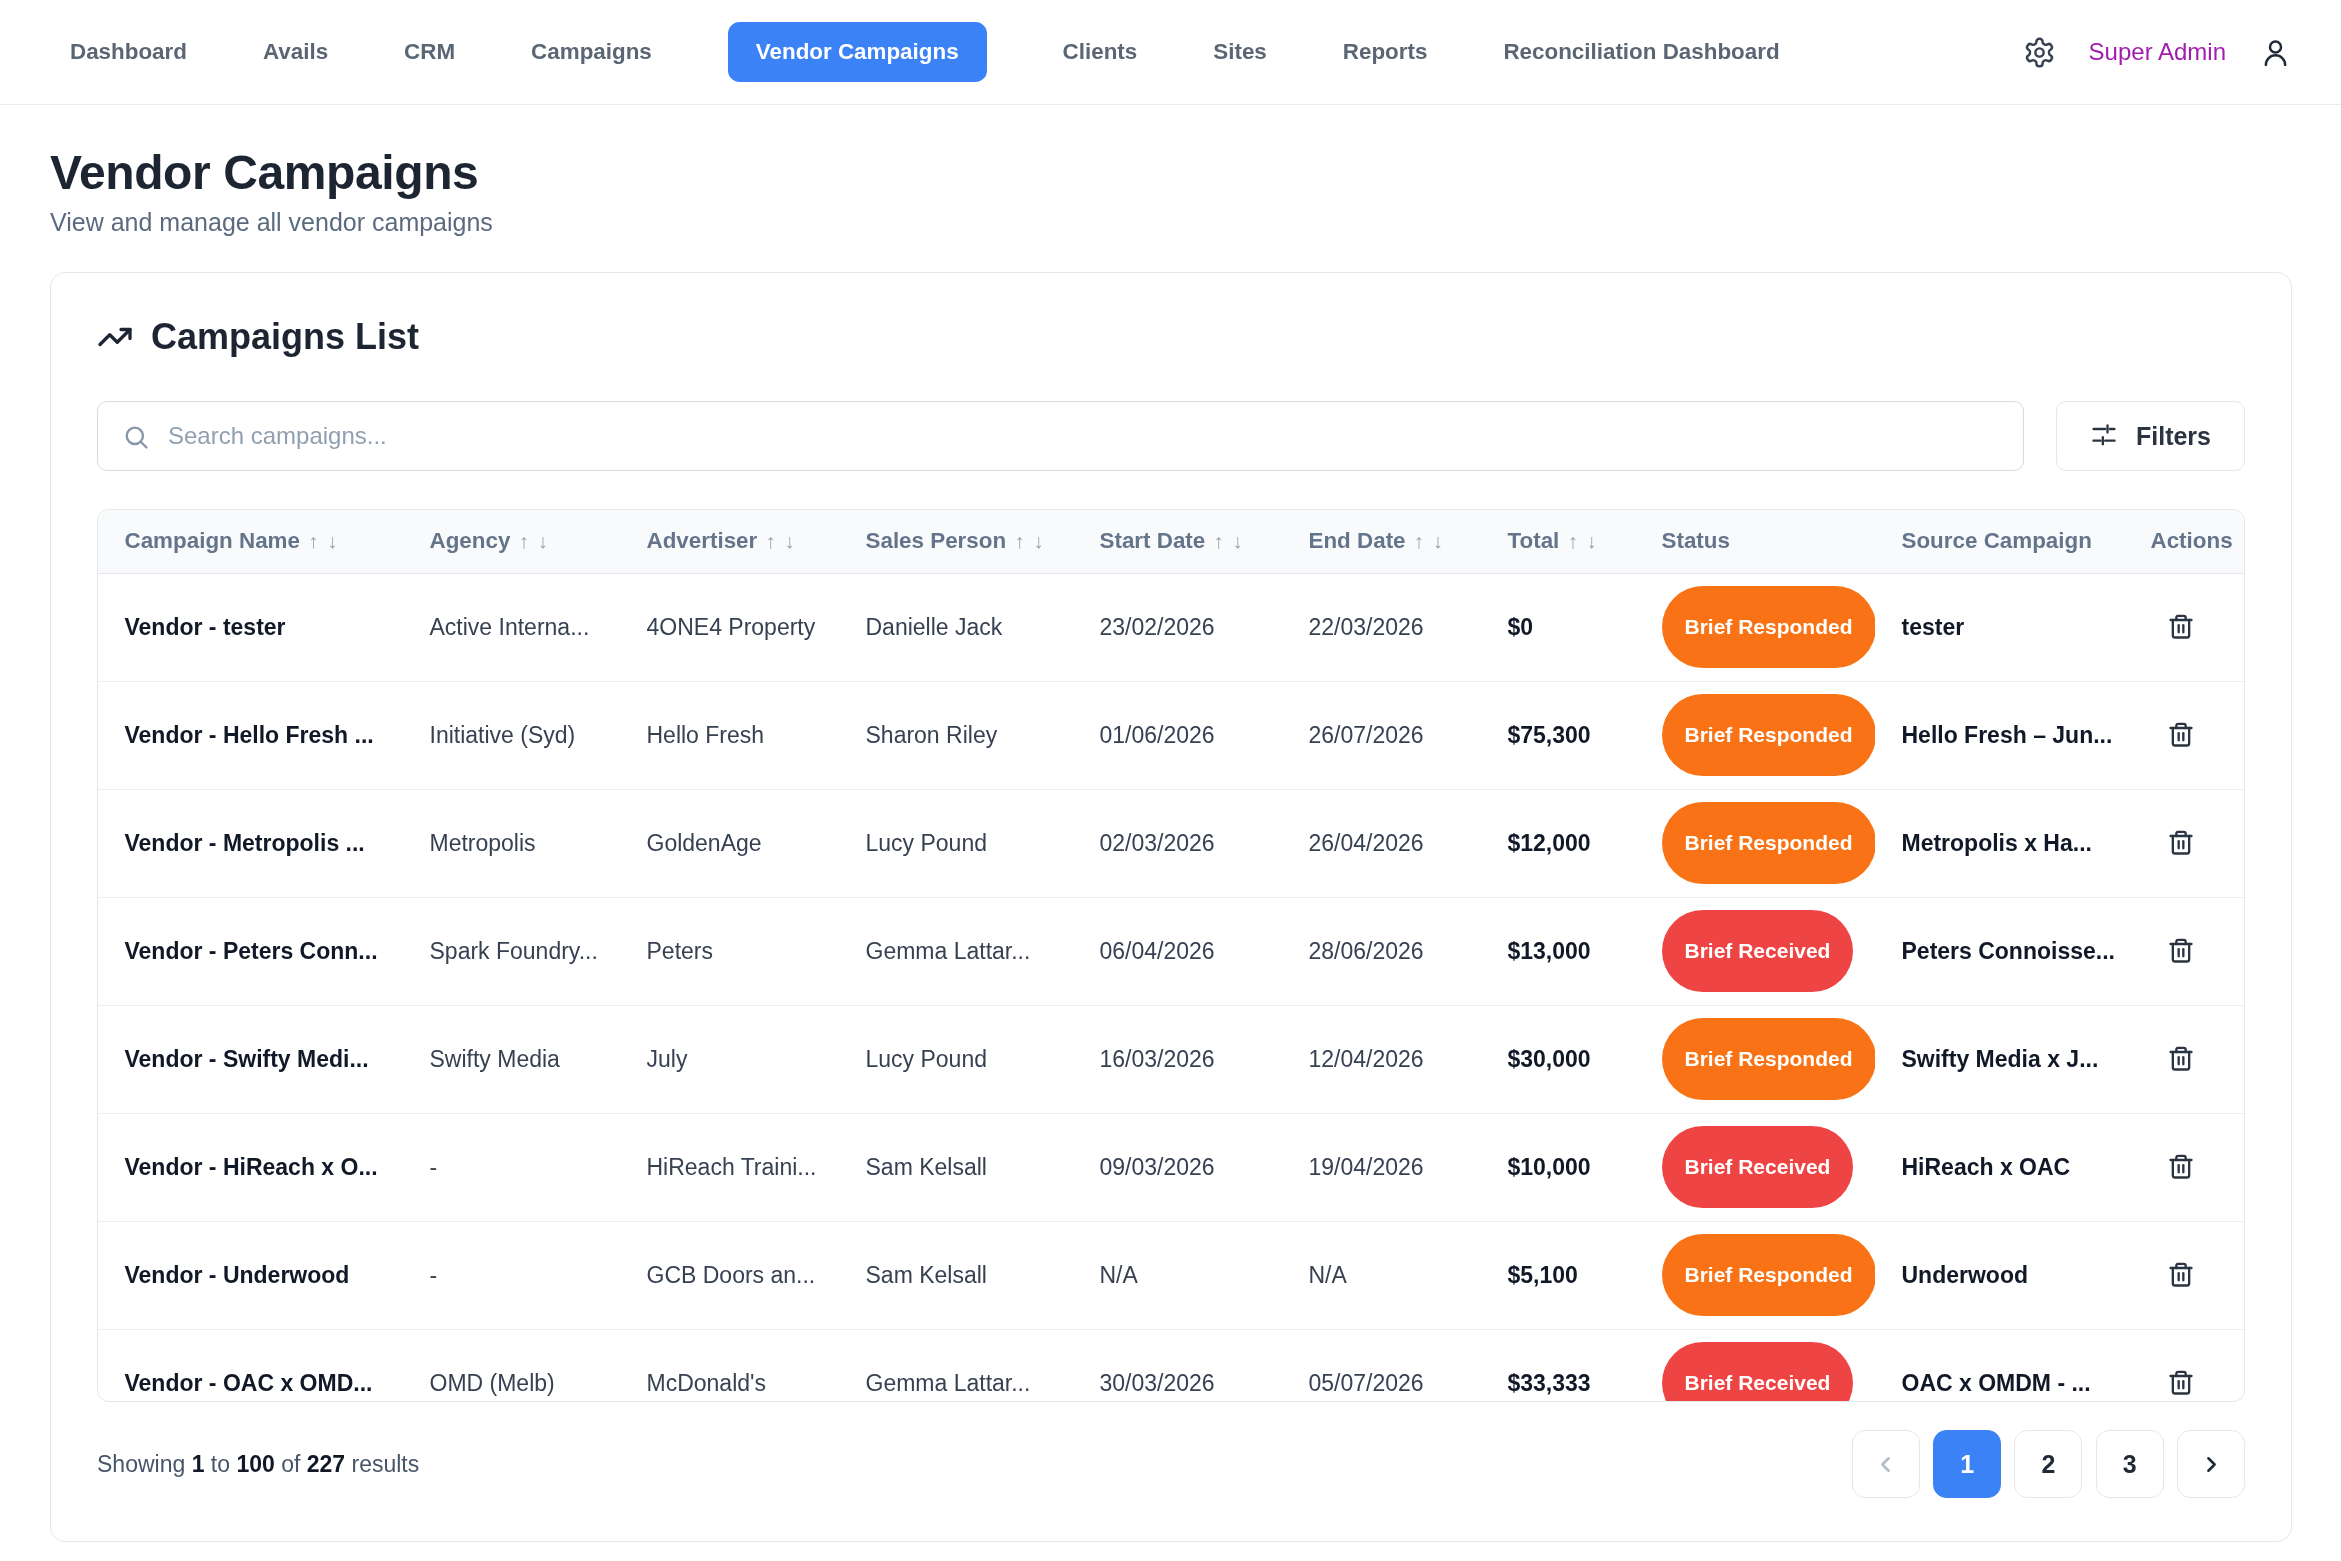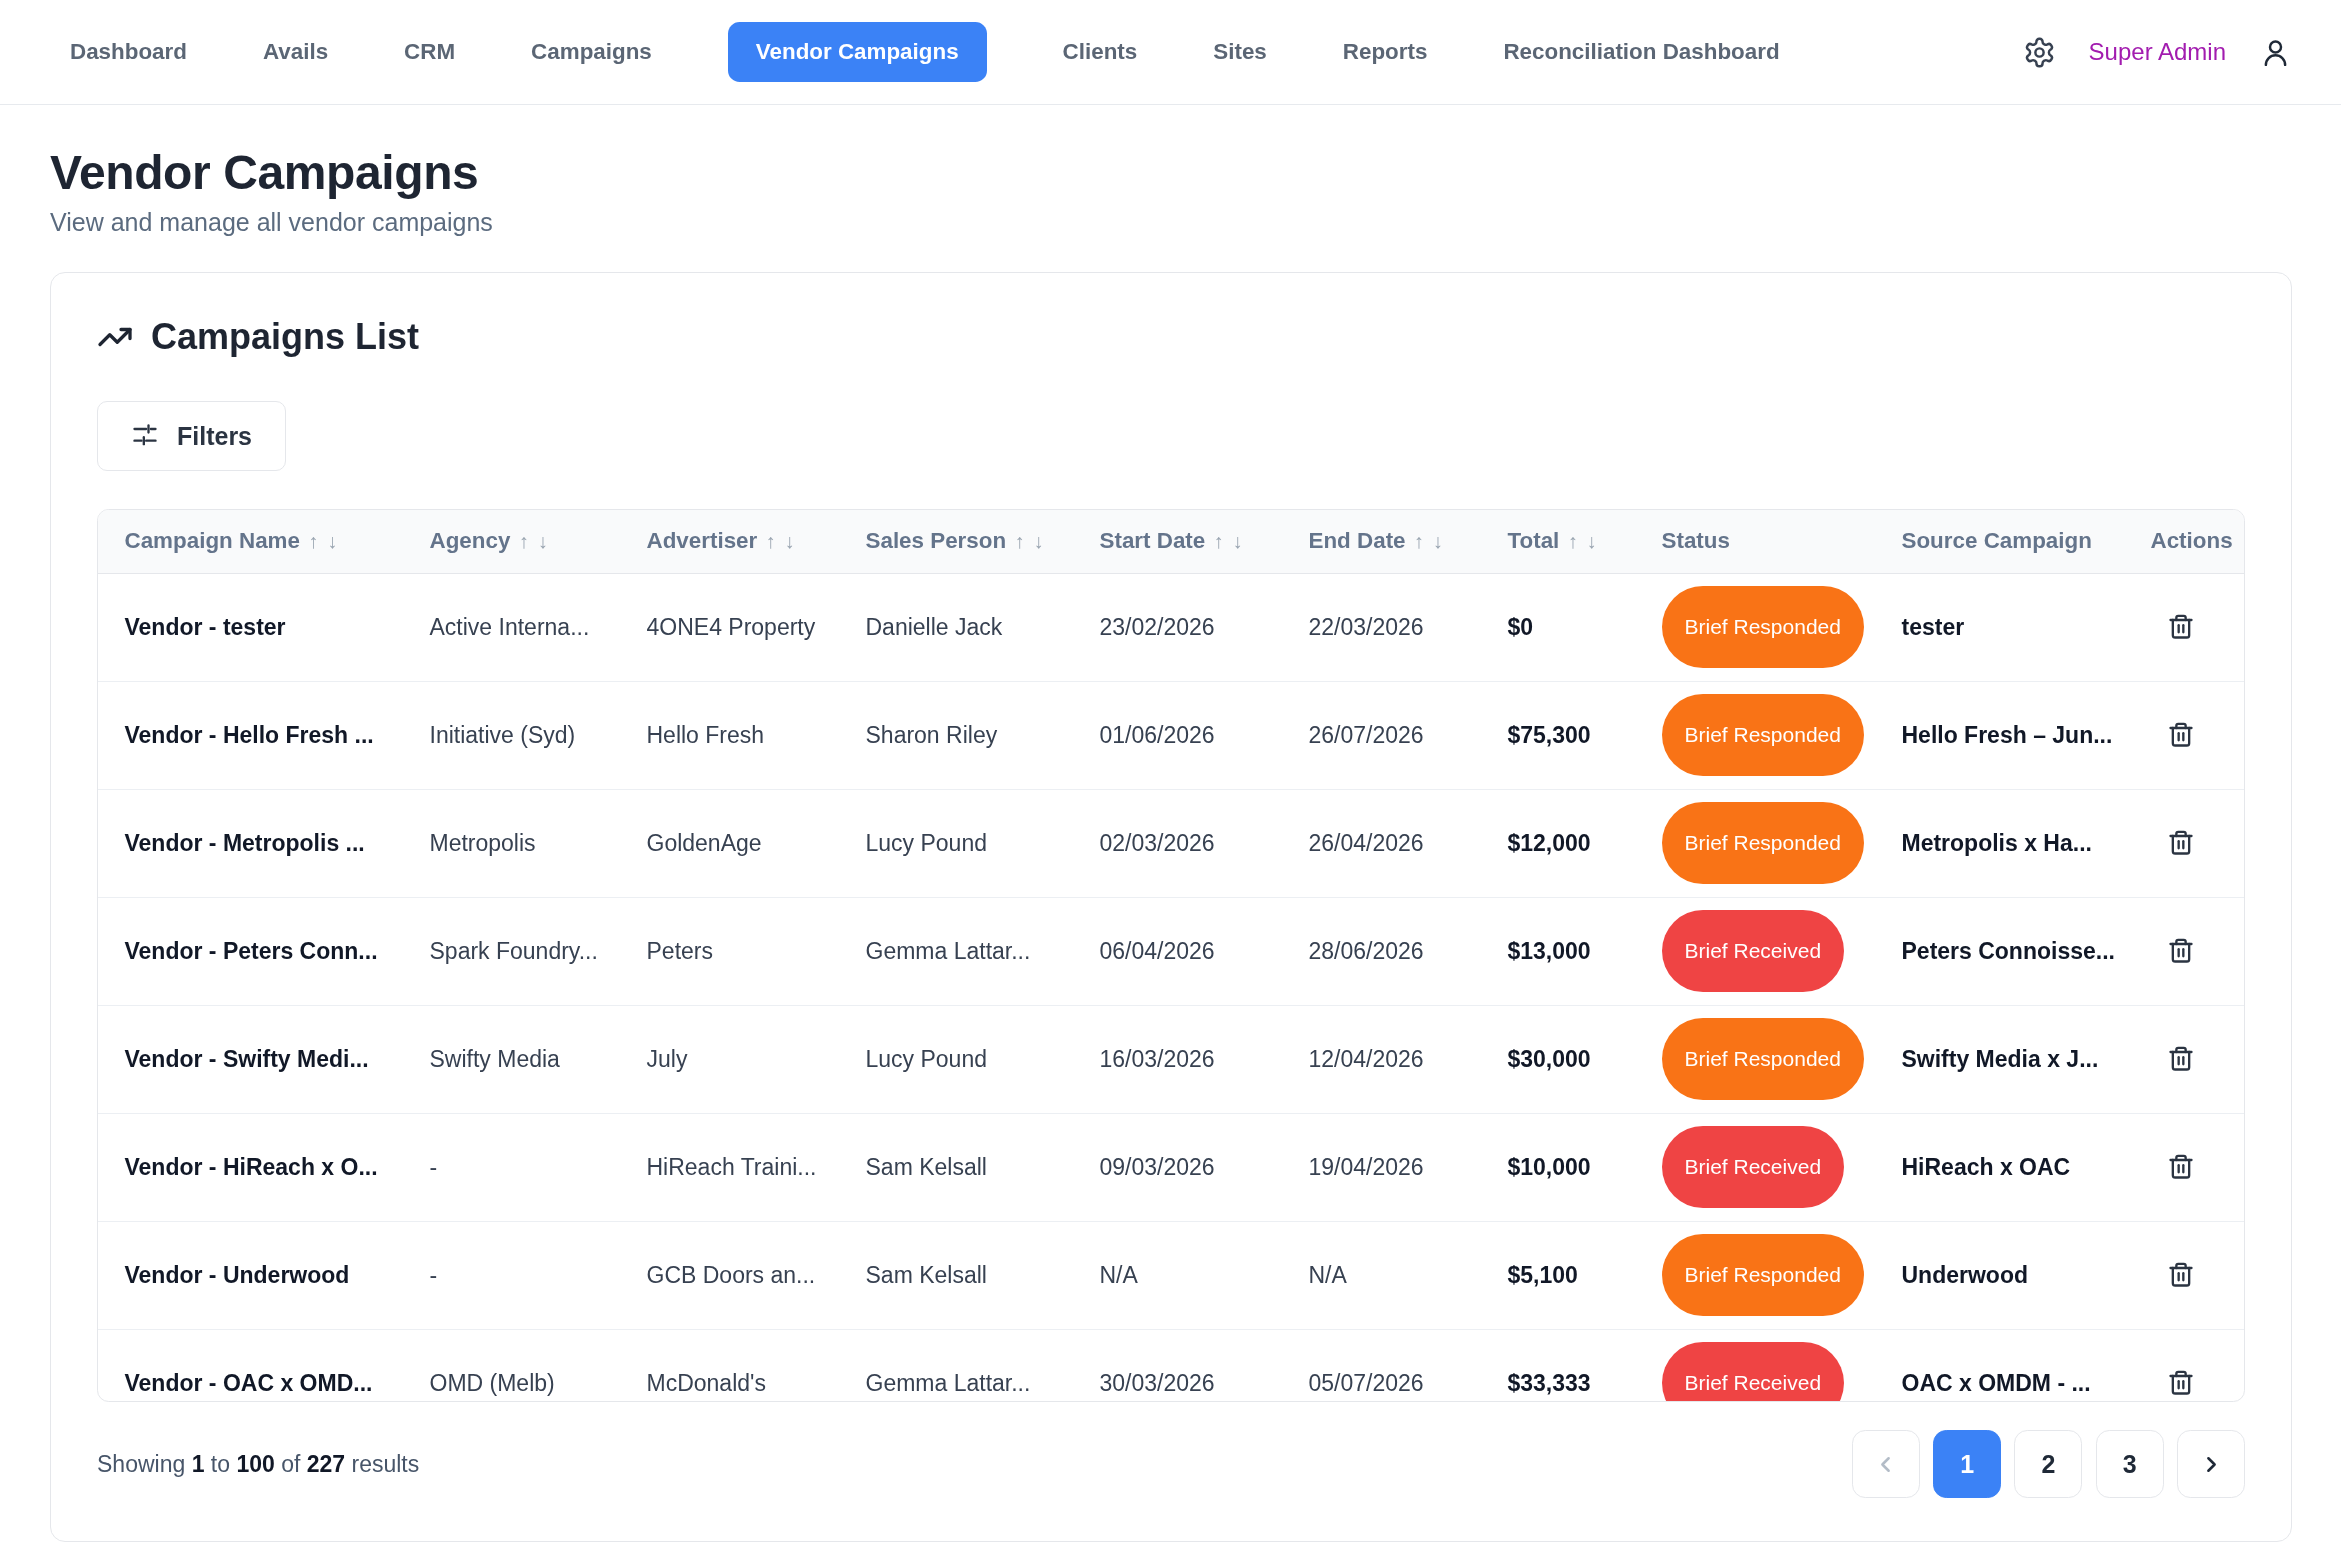--- a/index.html
+++ b/index.html
@@ -48,21 +48,21 @@
   thead th { background:#f9fafb; height:63px; text-align:left; font-size:22.4px; font-weight:700;
              color:#64748b; padding-left:26.5px; border-bottom:0.8px solid #e5e7eb; white-space:nowrap; }
   .sort-arrows { color:#9aa5b1; font-weight:400; font-size:20px; margin-left:8.3px; letter-spacing:1.7px; }
   tbody td { height:108px; font-size:23px; color:#374151; padding-left:26.5px;
              border-bottom:0.8px solid #eceff3; white-space:nowrap; overflow:hidden; }
   tbody tr:last-child td { border-bottom:none; }
   td.c-name { font-weight:700; color:#111827; }
   td.c-total { font-weight:700; color:#111827; }
   td.c-source { font-weight:700; color:#111827; }
   .badge { display:inline-block; padding:29px 23px; border-radius:828px; color:#fff;
-           font-size:21px; font-weight:400; }
+           font-size:21px; font-weight:700; }
   .badge.orange { background:#f97316; }
   .badge.indigo { background:#ef4444; }
   .trash-btn { background:none; border:none; cursor:pointer; padding:5px; }
   .trash-icon { width:28px; height:28px; color:#2b3442; display:block; }
   td.c-actions { padding-left:38px; }
 
   
   .pager-row { display:flex; align-items:center; justify-content:space-between; margin-top:28px; }
   .results-text { font-size:23px; color:#475569; }
   .results-text b { color:#111827; font-weight:700; }
@@ -110,20 +110,27 @@
 <div class="card">
   <div class="card-title-row">
     <svg class="trend-icon" viewBox="0 0 24 24" fill="none" stroke="currentColor" stroke-width="2.2" stroke-linecap="round" stroke-linejoin="round">
       <polyline points="22 7 13.5 15.5 8.5 10.5 2 17"></polyline>
       <polyline points="16 7 22 7 22 13"></polyline>
     </svg>
     <span class="card-title">Campaigns List</span>
   </div>
 
   <div class="controls">
+    <div class="search-wrap">
+      <svg class="search-icon" viewBox="0 0 24 24" fill="none" stroke="currentColor" stroke-width="2" stroke-linecap="round">
+        <circle cx="11" cy="11" r="7"></circle>
+        <line x1="16.5" y1="16.5" x2="21" y2="21"></line>
+      </svg>
+      <input class="search-input" type="text" placeholder="Search campaigns..." style="">
+    </div>
     <button class="filters-btn">
       <svg class="filters-icon" viewBox="0 0 24 24" fill="none" stroke="currentColor" stroke-width="2" stroke-linecap="round">
         <line x1="3" y1="6" x2="13" y2="6"></line>
           <line x1="15" y1="3" x2="15" y2="9"></line>
           <line x1="17" y1="6" x2="21" y2="6"></line>
         <line x1="3" y1="16" x2="9" y2="16"></line>
           <line x1="11" y1="13" x2="11" y2="19"></line>
           <line x1="13" y1="16" x2="21" y2="16"></line>
       </svg>
       <span class="filters-label">Filters</span>

